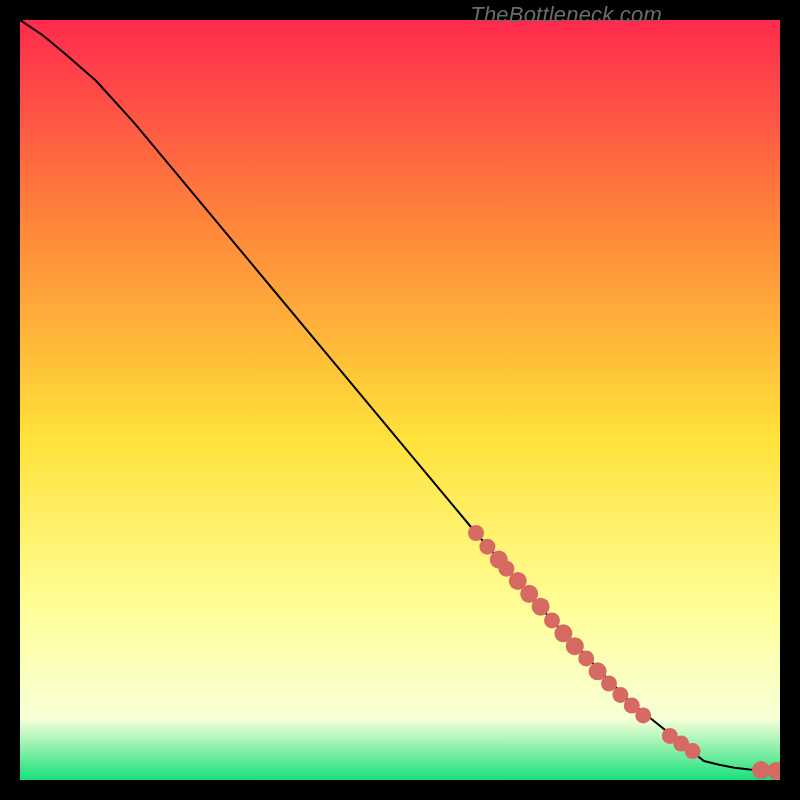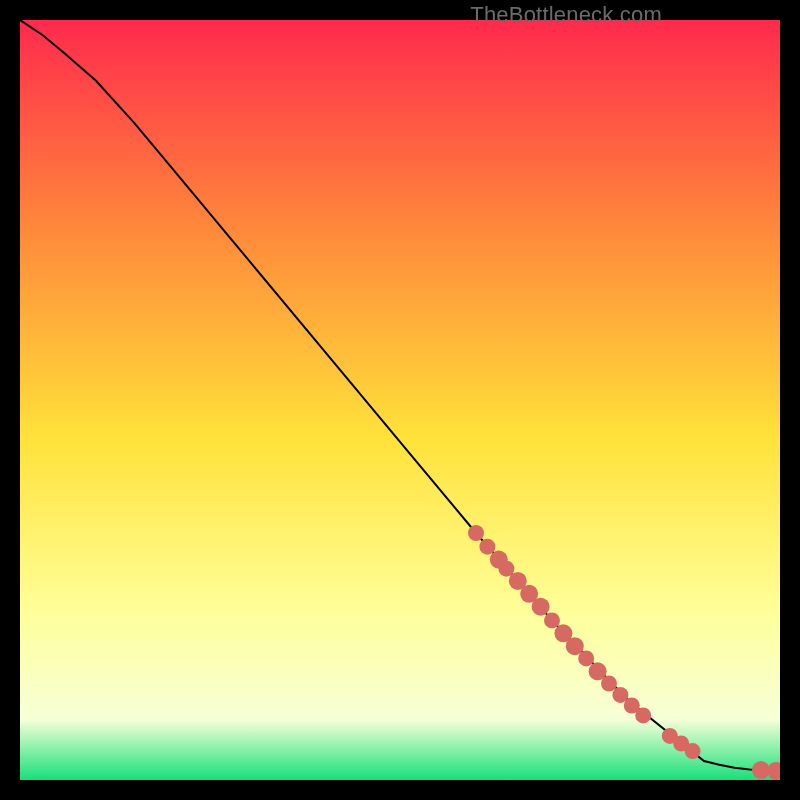--- a/index.html
+++ b/index.html
@@ -8,20 +8,21 @@
     width: 800px;
     height: 800px;
     background: #000000;
     overflow: hidden;
     font-family: Arial, Helvetica, sans-serif;
   }
   .stage {
     position: relative;
     width: 672px;
     height: 800px;
+    font-style: italic;
   }
   .watermark {
     position: absolute;
     top: 2px;
     right: 10px;
     color: #6b6b6b;
     font-size: 22px;
     font-weight: 500;
     letter-spacing: 0.2px;
     z-index: 40;

